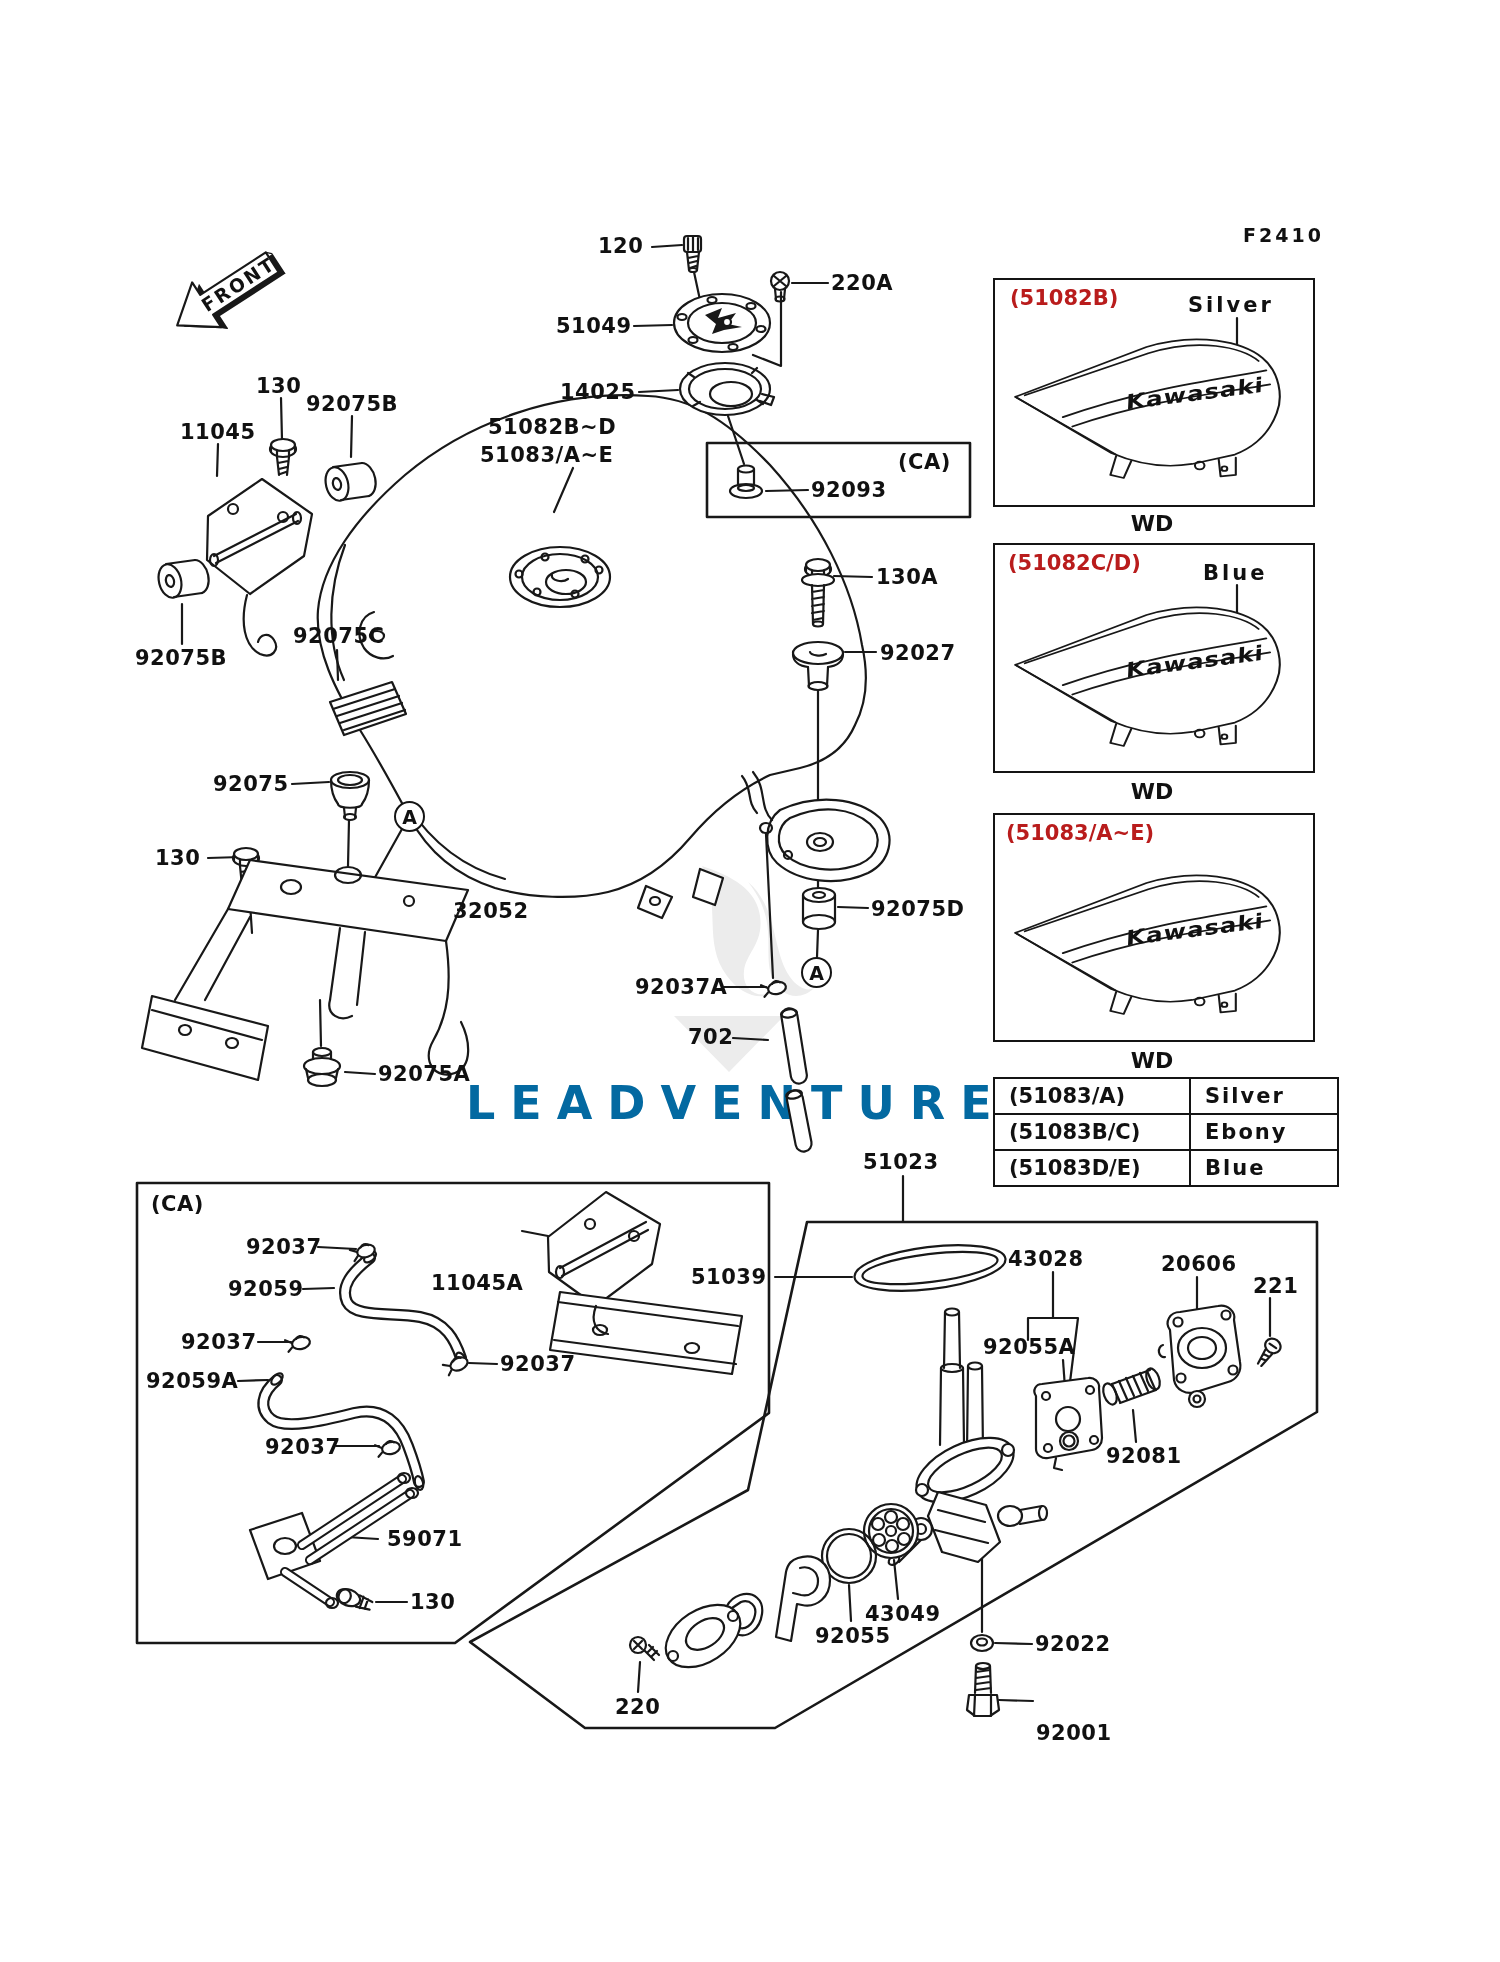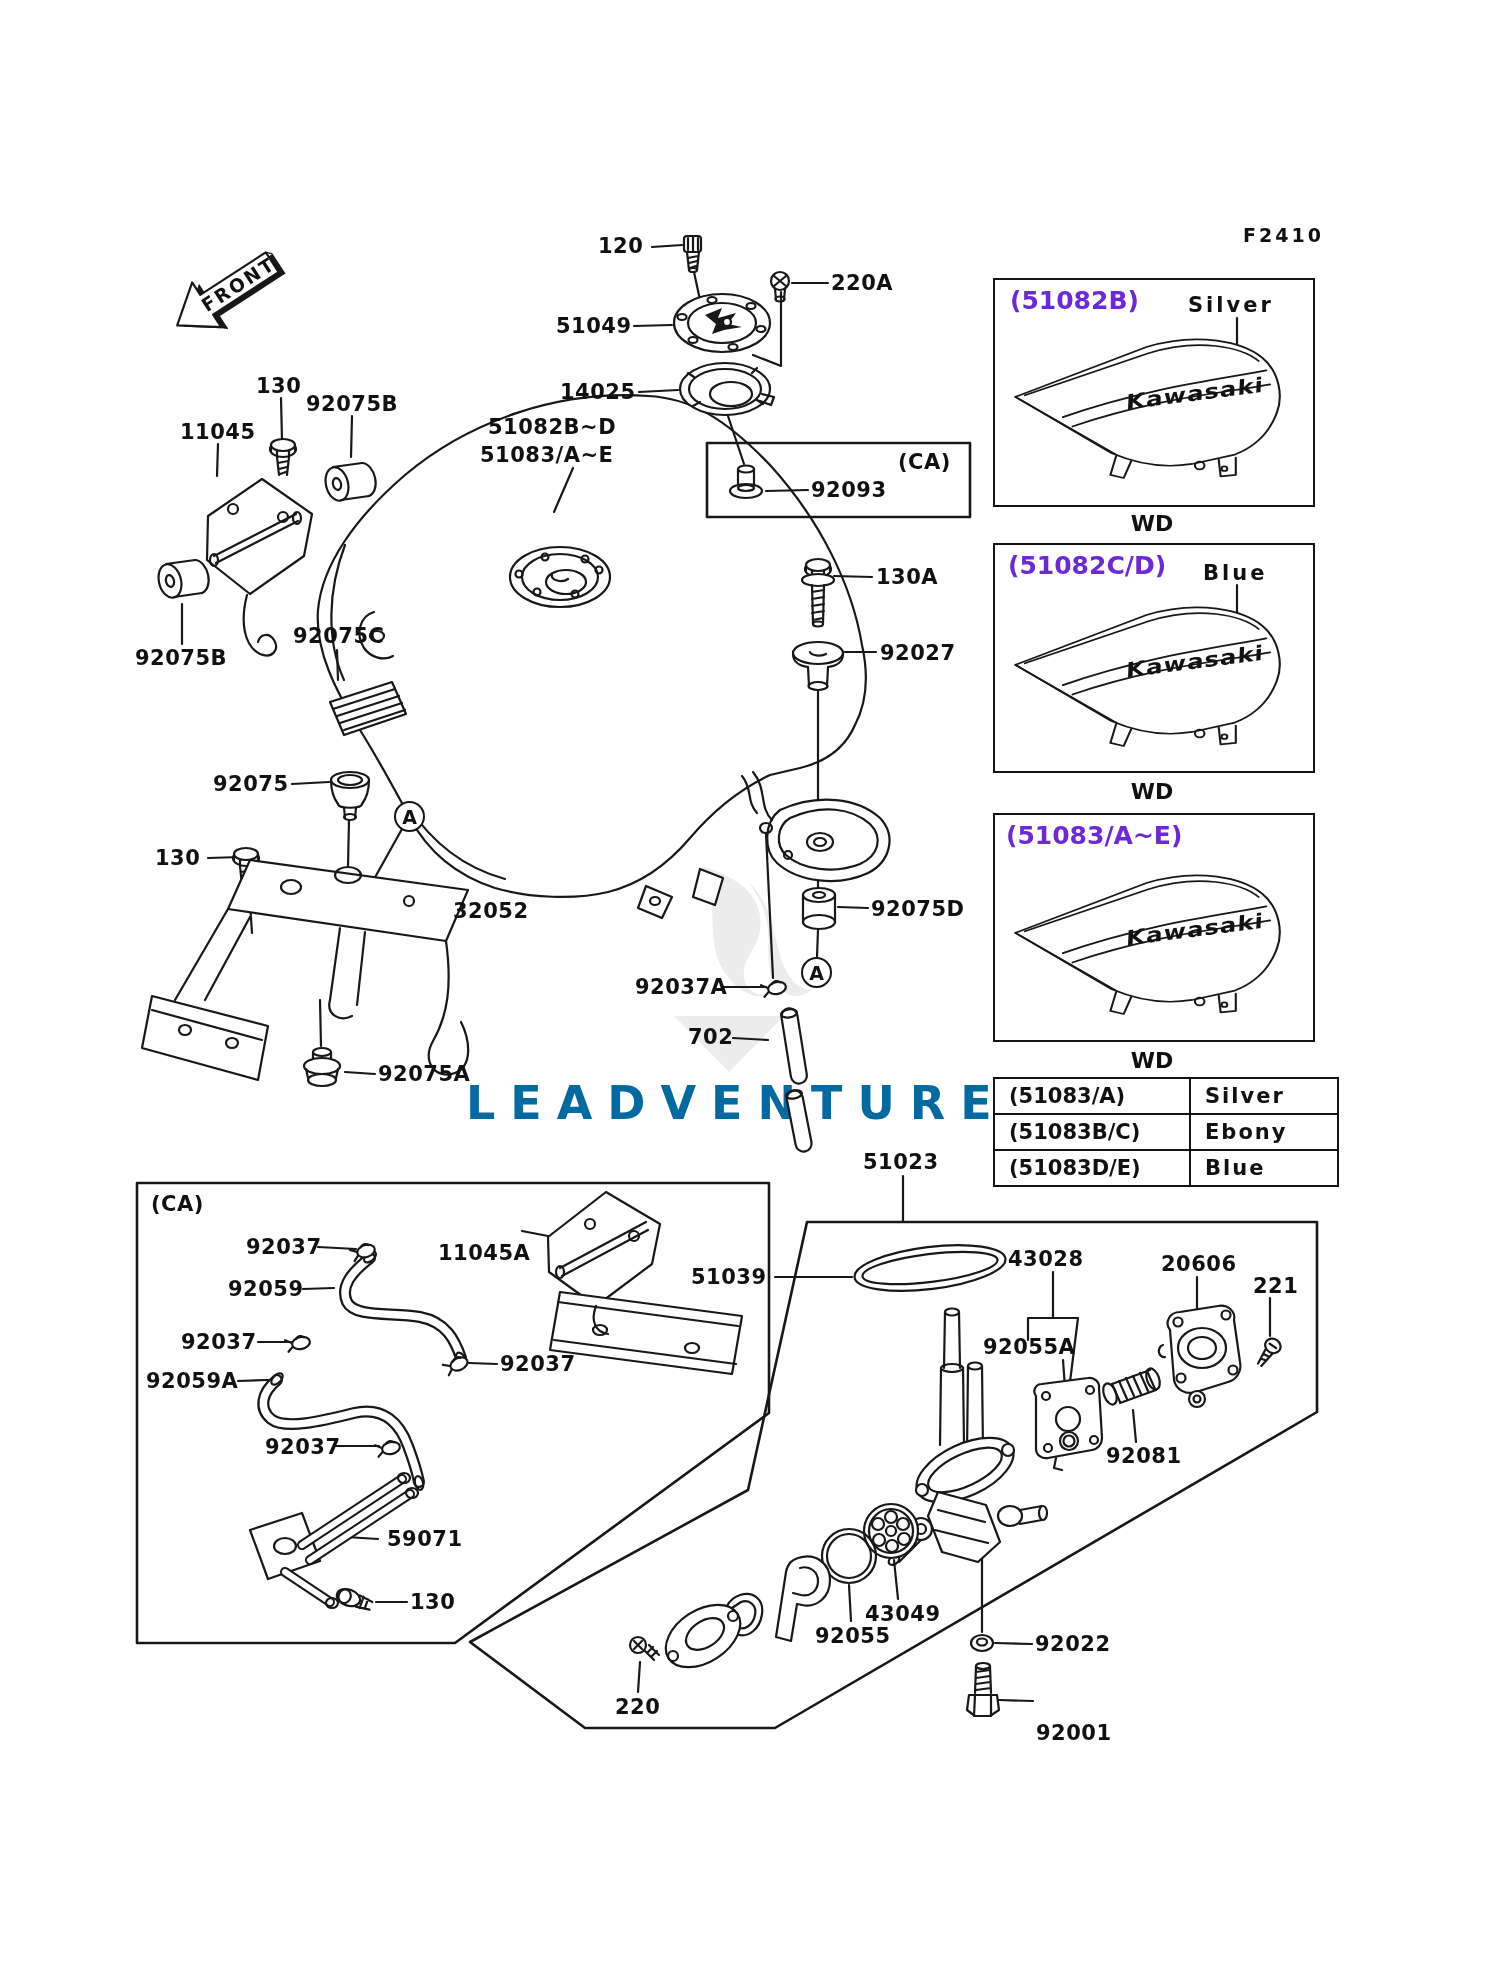--- a/index.html
+++ b/index.html
@@ -1,21 +1,21 @@
 <!DOCTYPE html>
 <html><head>
 <meta charset="utf-8">
 <style>
   html,body{margin:0;padding:0;background:#fff}
   #app{position:relative;width:1500px;height:1962px;background:#fff;
        font-family:"DejaVu Sans",sans-serif;overflow:hidden}
   #watermark{position:absolute;left:466px;top:1076px;font-size:46px;font-weight:bold;
        letter-spacing:15px;color:#0369a1;z-index:0;white-space:nowrap}
   .panel{position:absolute;border:2.5px solid #141414;background:#fff;z-index:1;box-sizing:border-box}
-  .panel-title{position:absolute;font-size:25px;font-weight:bold;color:#6d28d9;z-index:5;white-space:nowrap}
+  .panel-title{position:absolute;font-size:21px;font-weight:bold;color:#b91c1c;z-index:5;white-space:nowrap}
   .color-label{position:absolute;font-size:21px;font-weight:bold;letter-spacing:3px;color:#111;z-index:5;white-space:nowrap}
   .wd{position:absolute;width:64px;text-align:center;font-size:22px;font-weight:bold;color:#111;z-index:5}
   #ctable{position:absolute;left:993px;top:1077px;border-collapse:collapse;z-index:1;table-layout:fixed}
   #ctable td{border:2.5px solid #141414;font-weight:bold;font-size:21px;color:#111;
        height:36px;padding:0 0 0 14px;box-sizing:border-box;white-space:nowrap}
   #ctable td.code{width:196px}
   #ctable td.colr{width:148px;letter-spacing:2px}
   #figcode{position:absolute;left:1243px;top:224px;font-size:19px;font-weight:bold;
        letter-spacing:3px;color:#111;z-index:5}
   #footer{position:absolute;left:0;width:1500px;top:1920px;text-align:center;
@@ -526,21 +526,21 @@
     <div class="callout" style="left: 213px; top: 772px;">92075</div>
     <div class="callout" style="left: 155px; top: 846px;">130</div>
     <div class="callout" style="left: 453px; top: 899px;">32052</div>
     <div class="callout" style="left: 871px; top: 897px;">92075D</div>
     <div class="callout" style="left: 635px; top: 975px;">92037A</div>
     <div class="callout" style="left: 688px; top: 1025px;">702</div>
     <div class="callout" style="left: 378px; top: 1062px;">92075A</div>
     <div class="callout" style="left: 863px; top: 1150px;">51023</div>
     <div class="callout" style="left: 151px; top: 1192px;">(CA)</div>
     <div class="callout" style="left: 246px; top: 1235px;">92037</div>
-    <div class="callout" style="left: 431px; top: 1241px; margin-left: 7px;">11045A</div>
+    <div class="callout" style="left: 431px; top: 1271px;">11045A</div>
     <div class="callout" style="left: 228px; top: 1277px;">92059</div>
     <div class="callout" style="left: 181px; top: 1330px;">92037</div>
     <div class="callout" style="left: 146px; top: 1369px;">92059A</div>
     <div class="callout" style="left: 500px; top: 1352px;">92037</div>
     <div class="callout" style="left: 265px; top: 1435px;">92037</div>
     <div class="callout" style="left: 372px; top: 1527px; margin-left: 15px;">59071</div>
     <div class="callout" style="left: 410px; top: 1590px;">130</div>
     <div class="callout" style="left: 691px; top: 1265px;">51039</div>
     <div class="callout" style="left: 1008px; top: 1247px;">43028</div>
     <div class="callout" style="left: 1161px; top: 1252px;">20606</div>

